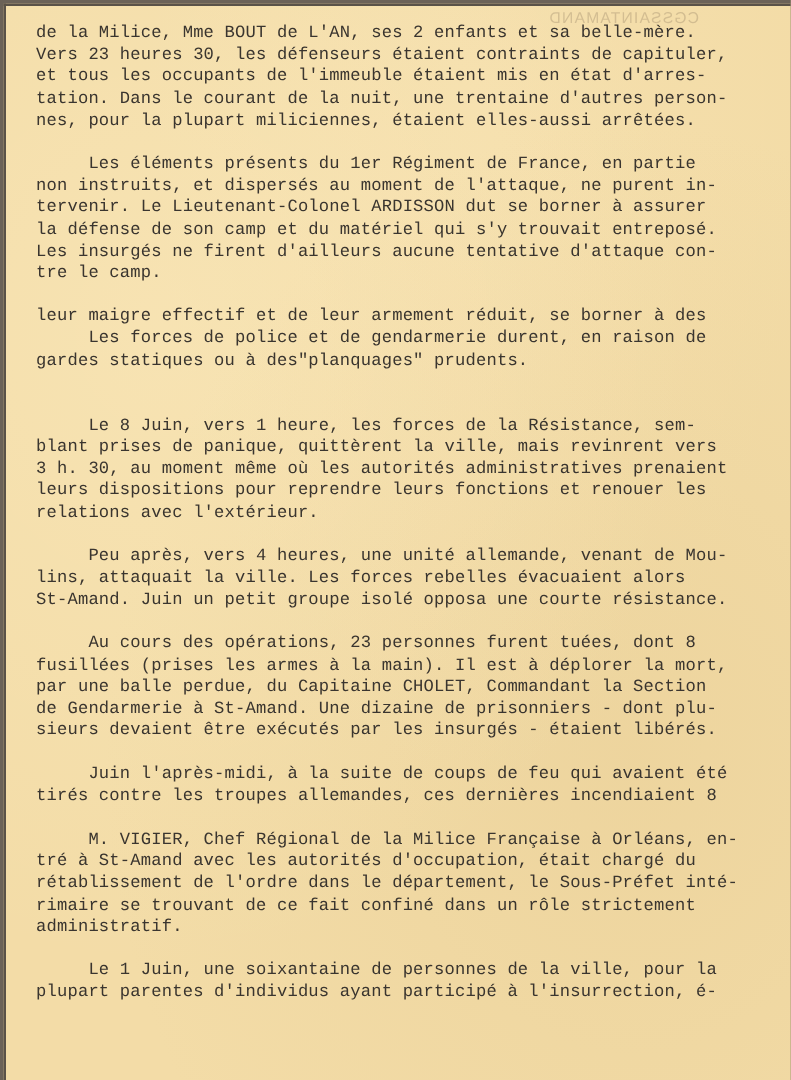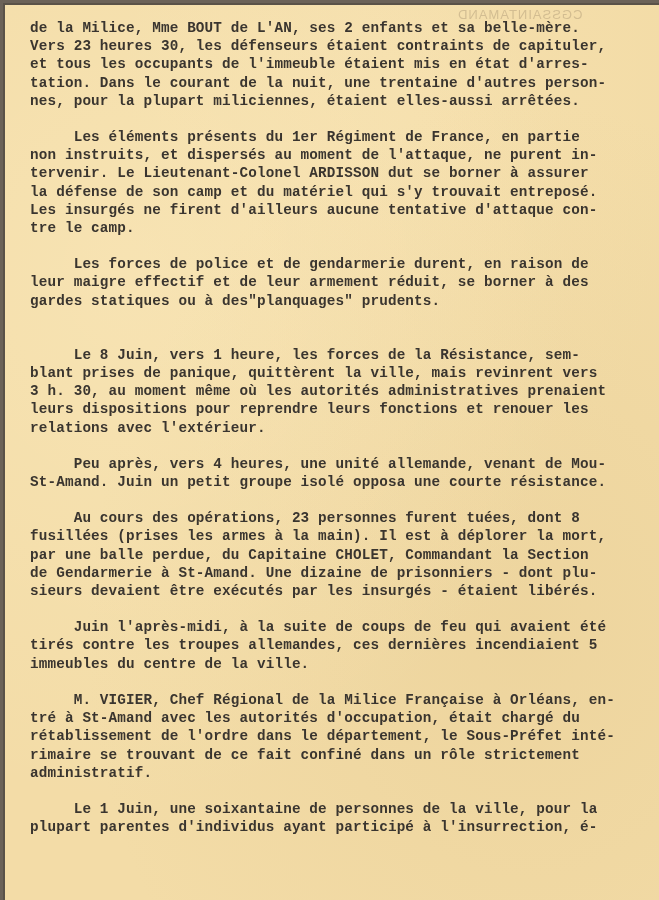--- a/index.html
+++ b/index.html
@@ -28,40 +28,40 @@
   .text {
     position: absolute; left: 25px; top: 14px; width: 620px;
     font-family: "Liberation Mono", "DejaVu Sans Mono", monospace;
     font-size: 14.3px;
     line-height: 18.2px;
     color: #3a352f;
     letter-spacing: 0.15px;
   }
   .para { margin: 0; white-space: pre; }
   .gap { height: 18px; }
-  .ln { display: block; font-weight: bold; }
+  .ln { display: block; }
 </style>
 </head>
 <body>
 
 <div class="page">
   <div class="stamp">CGSSAINTAMAND</div>
   <div class="text" id="text">
       <div class="para"><span class="ln">de la Milice, Mme BOUT de L'AN, ses 2 enfants et sa belle-mère.</span><span class="ln">Vers 23 heures 30, les défenseurs étaient contraints de capituler,</span><span class="ln">et tous les occupants de l'immeuble étaient mis en état d'arres-</span><span class="ln">tation. Dans le courant de la nuit, une trentaine d'autres person-</span><span class="ln">nes, pour la plupart miliciennes, étaient elles-aussi arrêtées.</span></div>
       <div class="gap"></div>
       <div class="para"><span class="ln">     Les éléments présents du 1er Régiment de France, en partie</span><span class="ln">non instruits, et dispersés au moment de l'attaque, ne purent in-</span><span class="ln">tervenir. Le Lieutenant-Colonel ARDISSON dut se borner à assurer</span><span class="ln">la défense de son camp et du matériel qui s'y trouvait entreposé.</span><span class="ln">Les insurgés ne firent d'ailleurs aucune tentative d'attaque con-</span><span class="ln">tre le camp.</span></div>
       <div class="gap"></div>
-      <div class="para"><span class="ln">     Les forces de police et de gendarmerie durent, en raison de</span><span class="ln">leur maigre effectif et de leur armement réduit, se borner à des</span><span class="ln">gardes statiques ou à des"planquages" prudents.</span></div>
+      <div class="para"><span class="ln">leur maigre effectif et de leur armement réduit, se borner à des</span><span class="ln">     Les forces de police et de gendarmerie durent, en raison de</span><span class="ln">gardes statiques ou à des"planquages" prudents.</span></div>
       <div class="gap"></div>
       <div class="gap"></div>
       <div class="para"><span class="ln">     Le 8 Juin, vers 1 heure, les forces de la Résistance, sem-</span><span class="ln">blant prises de panique, quittèrent la ville, mais revinrent vers</span><span class="ln">3 h. 30, au moment même où les autorités administratives prenaient</span><span class="ln">leurs dispositions pour reprendre leurs fonctions et renouer les</span><span class="ln">relations avec l'extérieur.</span></div>
       <div class="gap"></div>
-      <div class="para"><span class="ln">     Peu après, vers 4 heures, une unité allemande, venant de Mou-</span><span class="ln">St-Amand. Juin un petit groupe isolé opposa une courte résistance.</span></div>
+      <div class="para"><span class="ln">     Peu après, vers 4 heures, une unité allemande, venant de Mou-</span><span class="ln">lins, attaquait la ville. Les forces rebelles évacuaient alors</span><span class="ln">St-Amand. Juin un petit groupe isolé opposa une courte résistance.</span></div>
       <div class="gap"></div>
       <div class="para"><span class="ln">     Au cours des opérations, 23 personnes furent tuées, dont 8</span><span class="ln">fusillées (prises les armes à la main). Il est à déplorer la mort,</span><span class="ln">par une balle perdue, du Capitaine CHOLET, Commandant la Section</span><span class="ln">de Gendarmerie à St-Amand. Une dizaine de prisonniers - dont plu-</span><span class="ln">sieurs devaient être exécutés par les insurgés - étaient libérés.</span></div>
       <div class="gap"></div>
-      <div class="para"><span class="ln">     Juin l'après-midi, à la suite de coups de feu qui avaient été</span><span class="ln">tirés contre les troupes allemandes, ces dernières incendiaient 5</span><span class="ln">immeubles du centre de la ville.</span></div>
+      <div class="para"><span class="ln">     Juin l'après-midi, à la suite de coups de feu qui avaient été</span><span class="ln">tirés contre les troupes allemandes, ces dernières incendiaient 8</span></div>
       <div class="gap"></div>
       <div class="para"><span class="ln">     M. VIGIER, Chef Régional de la Milice Française à Orléans, en-</span><span class="ln">tré à St-Amand avec les autorités d'occupation, était chargé du</span><span class="ln">rétablissement de l'ordre dans le département, le Sous-Préfet inté-</span><span class="ln">rimaire se trouvant de ce fait confiné dans un rôle strictement</span><span class="ln">administratif.</span></div>
       <div class="gap"></div>
       <div class="para"><span class="ln">     Le 1 Juin, une soixantaine de personnes de la ville, pour la</span><span class="ln">plupart parentes d'individus ayant participé à l'insurrection, é-</span></div>
     </div>
 </div>
 
 </body></html>

